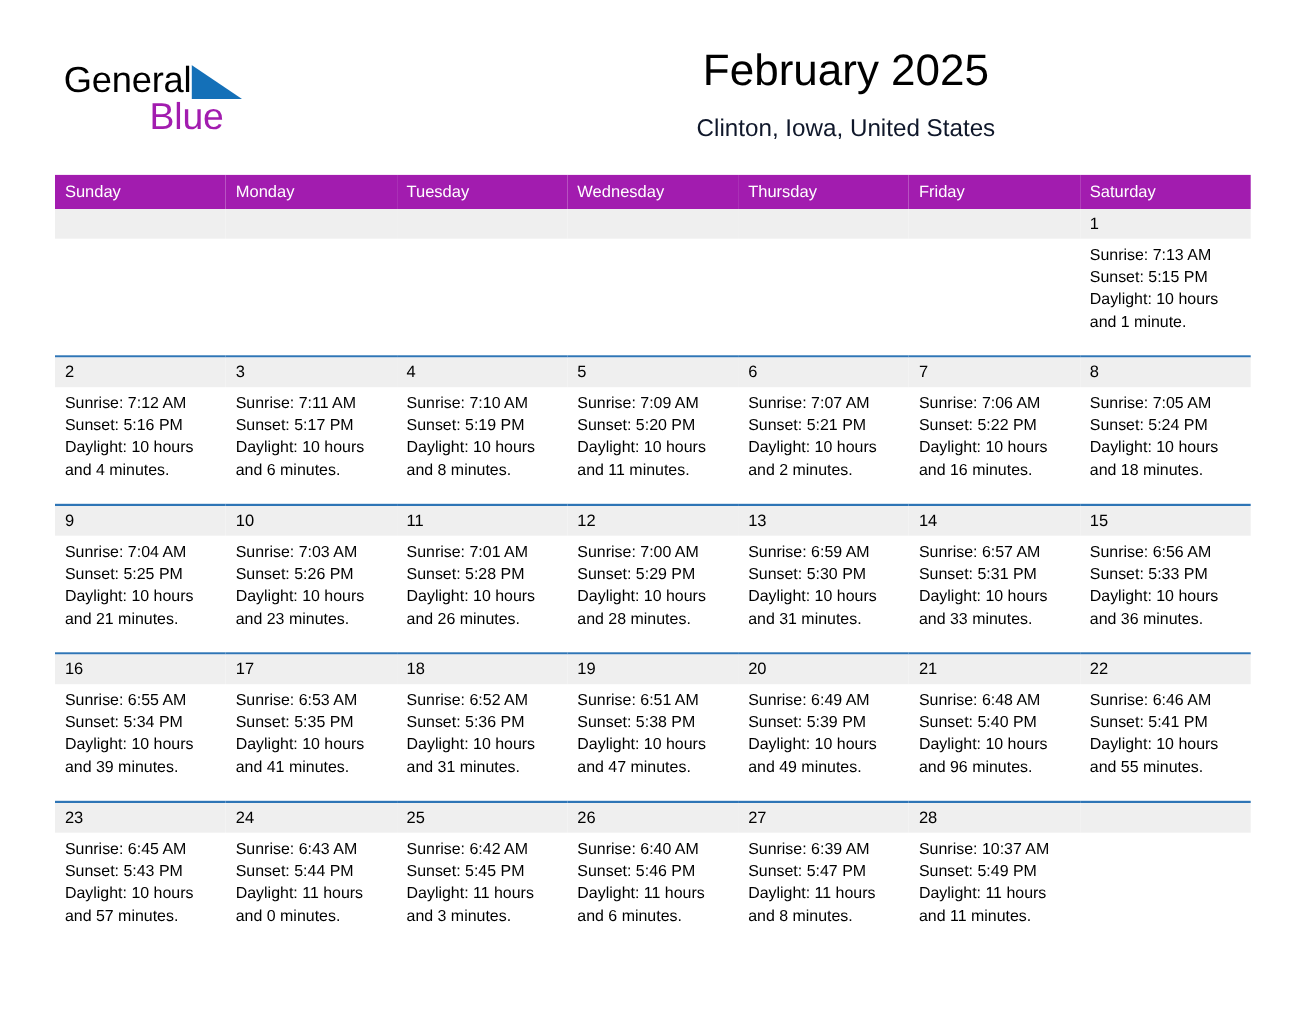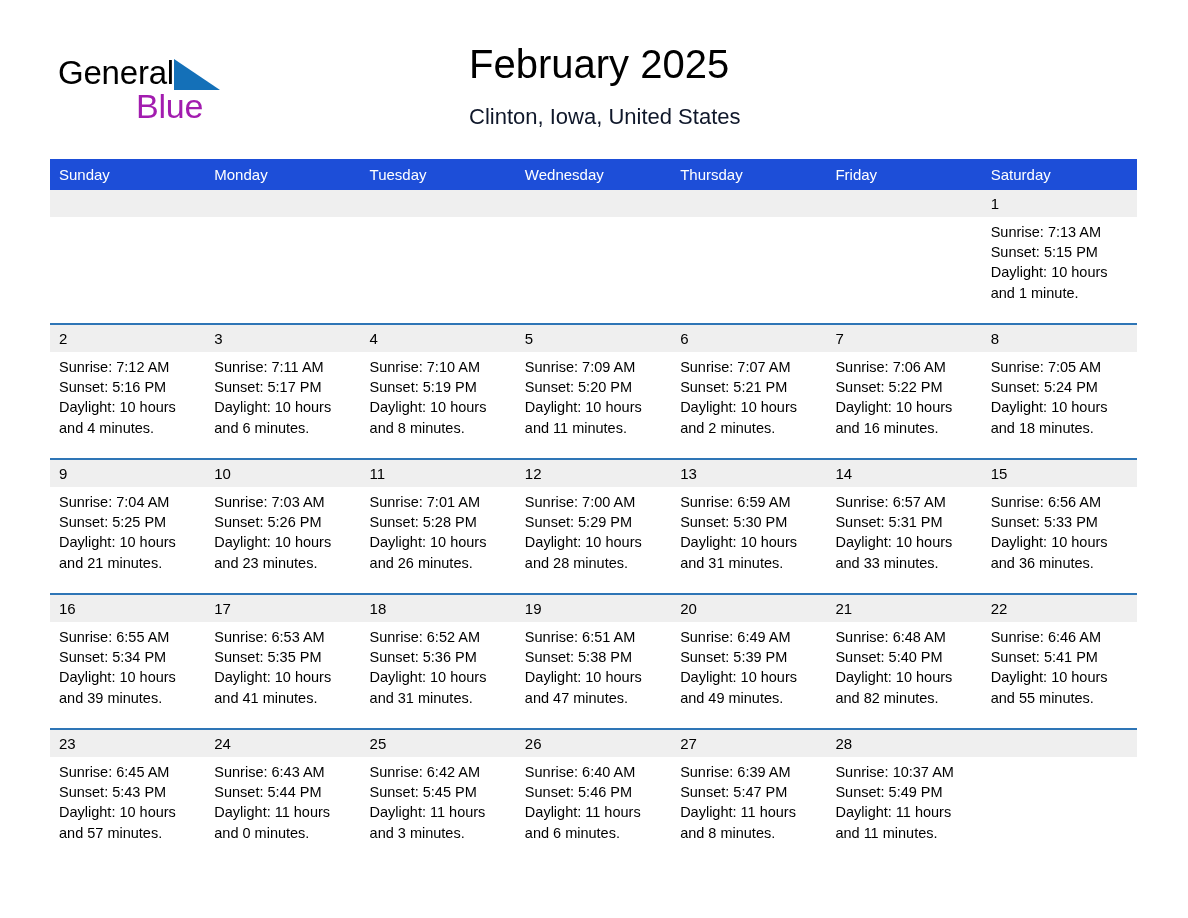--- a/index.html
+++ b/index.html
@@ -67,21 +67,21 @@
     font-size: 34px;
     line-height: 40px;
     color: #a21caf;
     letter-spacing: -0.2px;
   }
 
   .title-block {
     position: absolute;
     right: 0;
     top: 0;
-    text-align: left;
+    text-align: center;
     width: 600px;
   }
   .cal-title {
     font-size: 40px;
     line-height: 48px;
     font-weight: normal;
     color: #000000;
     margin: 0;
     letter-spacing: 0px;
   }
@@ -98,21 +98,21 @@
     position: absolute;
     left: 50px;
     top: 159px;
     width: 1087px;
     border-collapse: collapse;
     table-layout: fixed;
   }
   .calendar col { width: 155.28px; }
 
   thead th {
-    background: #1d4ed8;
+    background: #a21caf;
     color: #ffffff;
     font-size: 15px;
     font-weight: normal;
     text-align: left;
     padding: 5px 0 6px 9px;
     height: 20px;
     vertical-align: middle;
     letter-spacing: 0px;
   }
 
@@ -450,21 +450,21 @@
               </div>
             </div>
           </td>
           <td>
             <div class="cell">
               <div class="daynum-band">21</div>
               <div class="cell-body">
                 <div class="ln">Sunrise: 6:48 AM</div>
                 <div class="ln">Sunset: 5:40 PM</div>
                 <div class="ln">Daylight: 10 hours</div>
-                <div class="ln">and 82 minutes.</div>
+                <div class="ln">and 96 minutes.</div>
               </div>
             </div>
           </td>
           <td>
             <div class="cell">
               <div class="daynum-band">22</div>
               <div class="cell-body">
                 <div class="ln">Sunrise: 6:46 AM</div>
                 <div class="ln">Sunset: 5:41 PM</div>
                 <div class="ln">Daylight: 10 hours</div>

